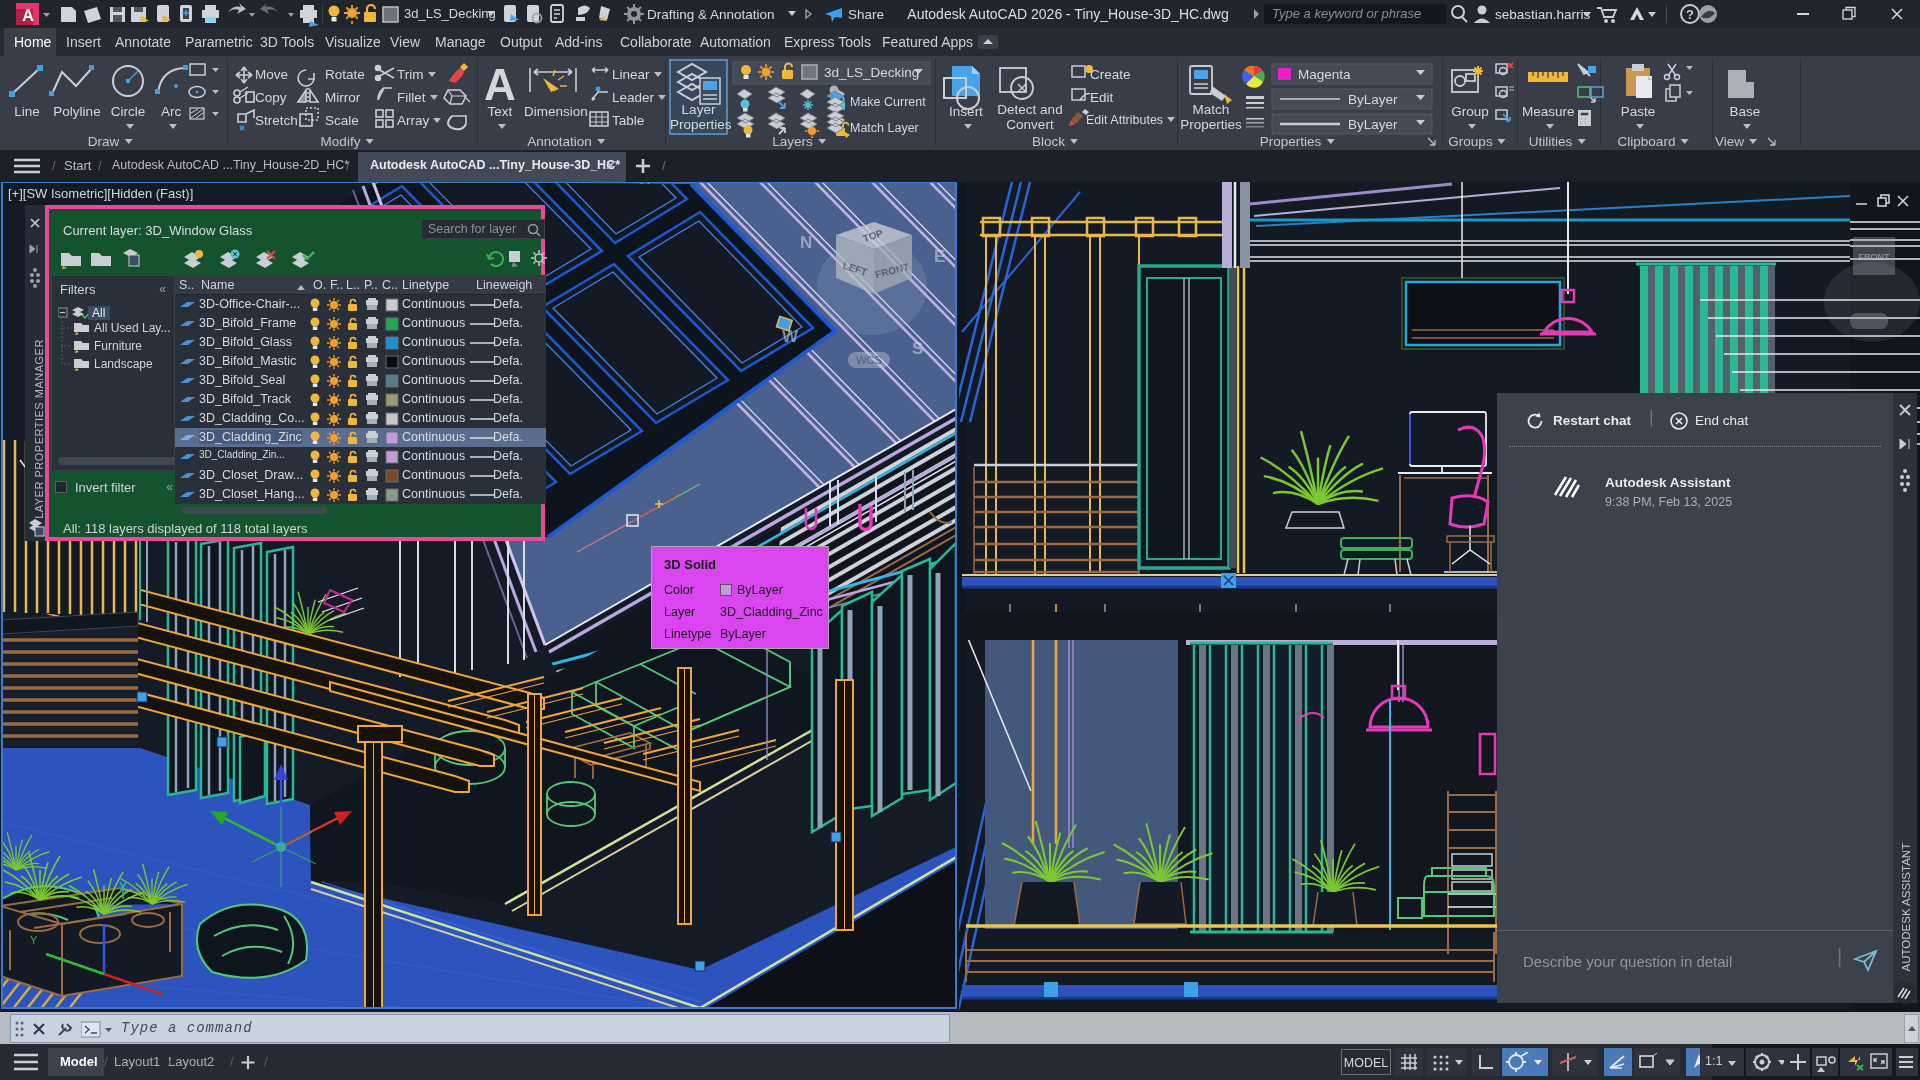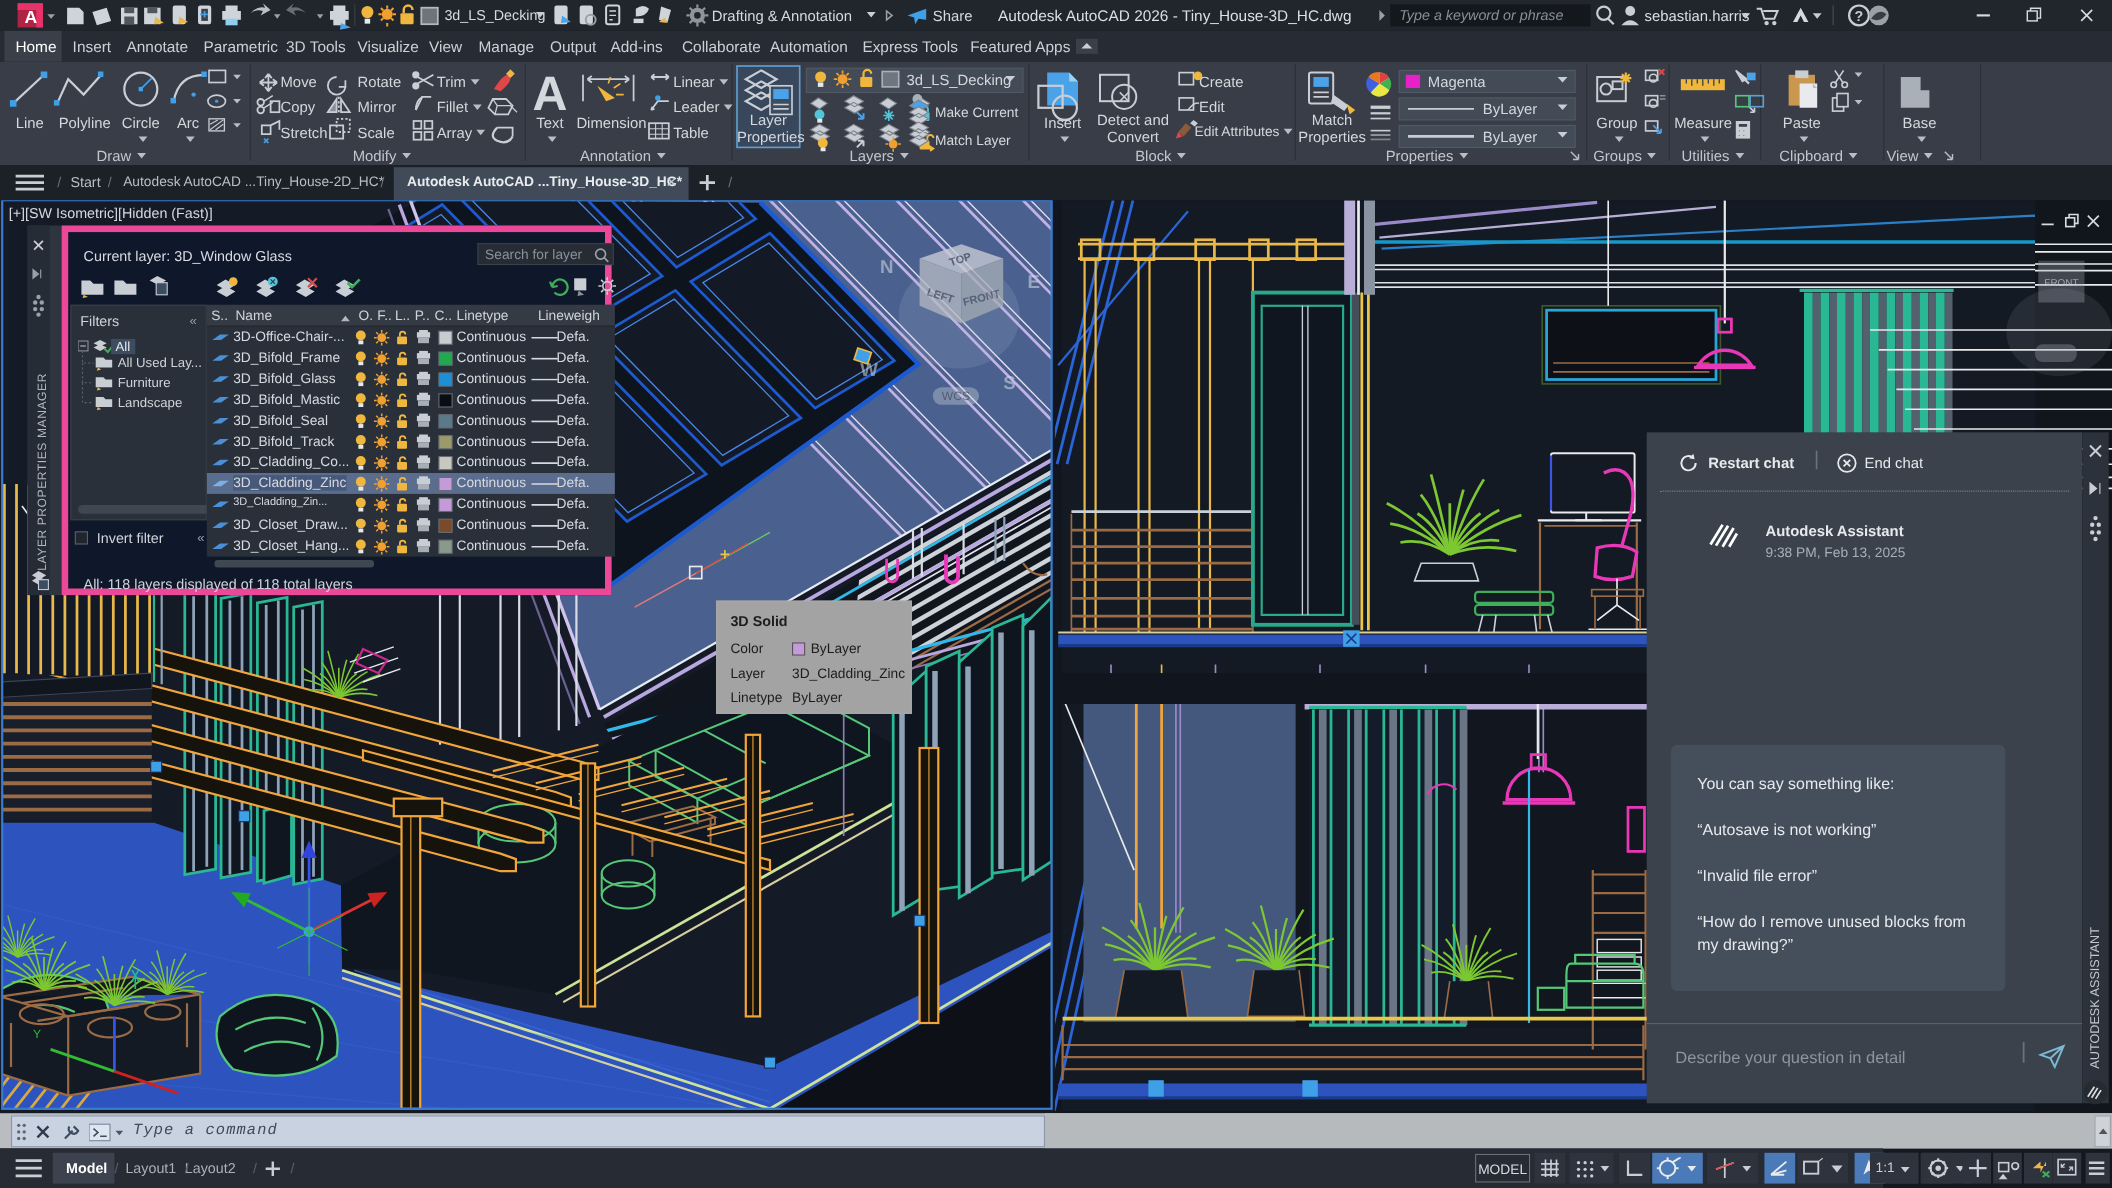--- a/index.html
+++ b/index.html
@@ -18,21 +18,21 @@
 .bt{position:absolute;text-align:center;font-size:13.5px;color:#d4d8dd;line-height:15px}
 .st{position:absolute;font-size:13.5px;color:#d4d8dd;white-space:nowrap}
 .da{display:inline-block;margin-left:4px;vertical-align:2px;border-left:4px solid transparent;border-right:4px solid transparent;border-top:5px solid #b9bec5}
 
 #ftabs{position:absolute;left:0;top:150px;width:1920px;height:32px;background:#1c2027;color:#b8bdc4;font-size:13px}
 
 #draw{position:absolute;left:0;top:182px;width:1920px;height:830px;background:#151b26}
 
 #palette{position:absolute;left:25px;top:205px;width:520px;height:336px;background:#2f353f;font-size:12.5px;color:#ccd1d7}
 
-#tooltip{position:absolute;left:651px;top:546px;width:178px;height:103px;background:#a3a3a3;border:1px solid #a8a8a8;color:#1d1d1d;font-size:12.5px}
+#tooltip{position:absolute;left:651px;top:546px;width:178px;height:103px;background:#d946ef;border:1px solid #a8a8a8;color:#1d1d1d;font-size:12.5px}
 
 #assist{position:absolute;left:1497px;top:393px;width:396px;height:610px;background:#3b424c;color:#e7eaed;font-size:14px}
 #assiststrip{position:absolute;left:1893px;top:393px;width:24px;height:610px;background:#2c323b}
 
 #cmdbar{position:absolute;left:0;top:1012px;width:1920px;height:32px;background:#b9bcc0}
 
 #statusbar{position:absolute;left:0;top:1044px;width:1712px;height:36px;background:#262b34;color:#c9cdd3;font-size:13px}
 </style></head>
 <body>
 <div id="app">
@@ -1031,21 +1031,21 @@
           <circle cx="13" cy="68" r="2"></circle>
           <circle cx="10" cy="57" r="2"></circle>
           <circle cx="10" cy="73" r="2"></circle>
         </g>
 </svg>
 <div class="abs" style="left:-96px;top:218px;width:220px;transform:rotate(-90deg);color:#b2b8c0;font-size:11px;letter-spacing:0.5px;text-align:center">LAYER PROPERTIES MANAGER</div>
 <svg class="abs" style="left:2px;top:310px" width="18" height="22">
         <path d="M2 8 l6 -4 7 4 -6 4 z M2 13 l6 -4 7 4 -6 4 z" fill="#c9ced5"></path>
         <rect x="8" y="12" width="9" height="9" fill="#3d4d61" stroke="#c9ced5"></rect>
       </svg>
-<div class="abs" style="left:31px;top:0;width:500px;height:336px;background:#0f172a;border:6px solid #ec4899">
+<div class="abs" style="left:20px;top:0;width:500px;height:336px;background:#14532d;border:4px solid #ec4899">
  <div class="abs" style="left:14px;top:14px;color:#d8dce1;font-size:13px">Current layer: 3D_Window Glass</div>
  <div class="abs" style="left:372px;top:10px;width:124px;height:20px;background:#272c34;border:1px solid #3a404a">
    <span style="position:absolute;left:6px;top:2px;color:#8a9099;font-size:12.5px">Search for layer</span>
    <svg class="abs" style="right:3px;top:3px" width="14" height="14">
             <circle cx="6" cy="6" r="4.5" fill="none" stroke="#9aa0a8" stroke-width="1.5"></circle>
             <path d="M9 9 l4 4" stroke="#9aa0a8" stroke-width="1.5"></path>
           </svg>
  </div>
  <svg class="abs" style="left:8px;top:36px" width="490" height="26">
   <g fill="#c9ced5">
@@ -1457,23 +1457,20 @@
       </svg>
  <div class="abs" style="left:198px;top:20px;font-weight:normal;font-size:13.5px">End chat</div>
  <div class="abs" style="left:12px;top:53px;width:372px;border-top:1px dotted #7a828c"></div>
  <svg class="abs" style="left:56px;top:80px" width="28" height="26">
   <g stroke="#fff" stroke-width="2.5">
           <path d="M2 22 L13 4 M7 23 L18 5 M13 24 L23 7 M19 24 L26 12"></path>
         </g>
  </svg>
  <div class="abs" style="left:108px;top:82px;font-weight:bold;font-size:13.5px">Autodesk Assistant</div>
  <div class="abs" style="left:108px;top:102px;color:#a8afb8;font-size:12.5px">9:38 PM, Feb 13, 2025</div>
- <div class="abs" style="left:22px;top:284px;width:304px;height:224px;background:#454e5b;border-radius:6px">
-  <div style="position:absolute;left:24px;top:26px;width:246px;font-size:14.5px;line-height:21px">You can say something like:<br><br>“Autosave is not working”<br><br>“Invalid file error”<br><br>“How do I remove unused blocks from my drawing?”</div>
- </div>
  <div class="abs" style="left:0;top:537px;width:396px;border-top:1px solid #586070"></div>
  <div class="abs" style="left:26px;top:560px;color:#8e959e;font-size:15px">Describe your question in detail</div>
  <div class="abs" style="left:340px;top:552px;color:#6a727c;font-size:20px">|</div>
  <svg class="abs" style="left:356px;top:556px" width="26" height="24">
         <path d="M2 10 L23 2 L15 21 L11 13 Z M11 13 L23 2" fill="none" stroke="#7ab8d4" stroke-width="1.8"></path>
       </svg>
 </div>
 <div id="assiststrip">
  <svg class="abs" style="left:2px;top:8px" width="20" height="100">
   <path d="M5 4 l10 10 M15 4 l-10 10" stroke="#c9ced5" stroke-width="1.8"></path>

